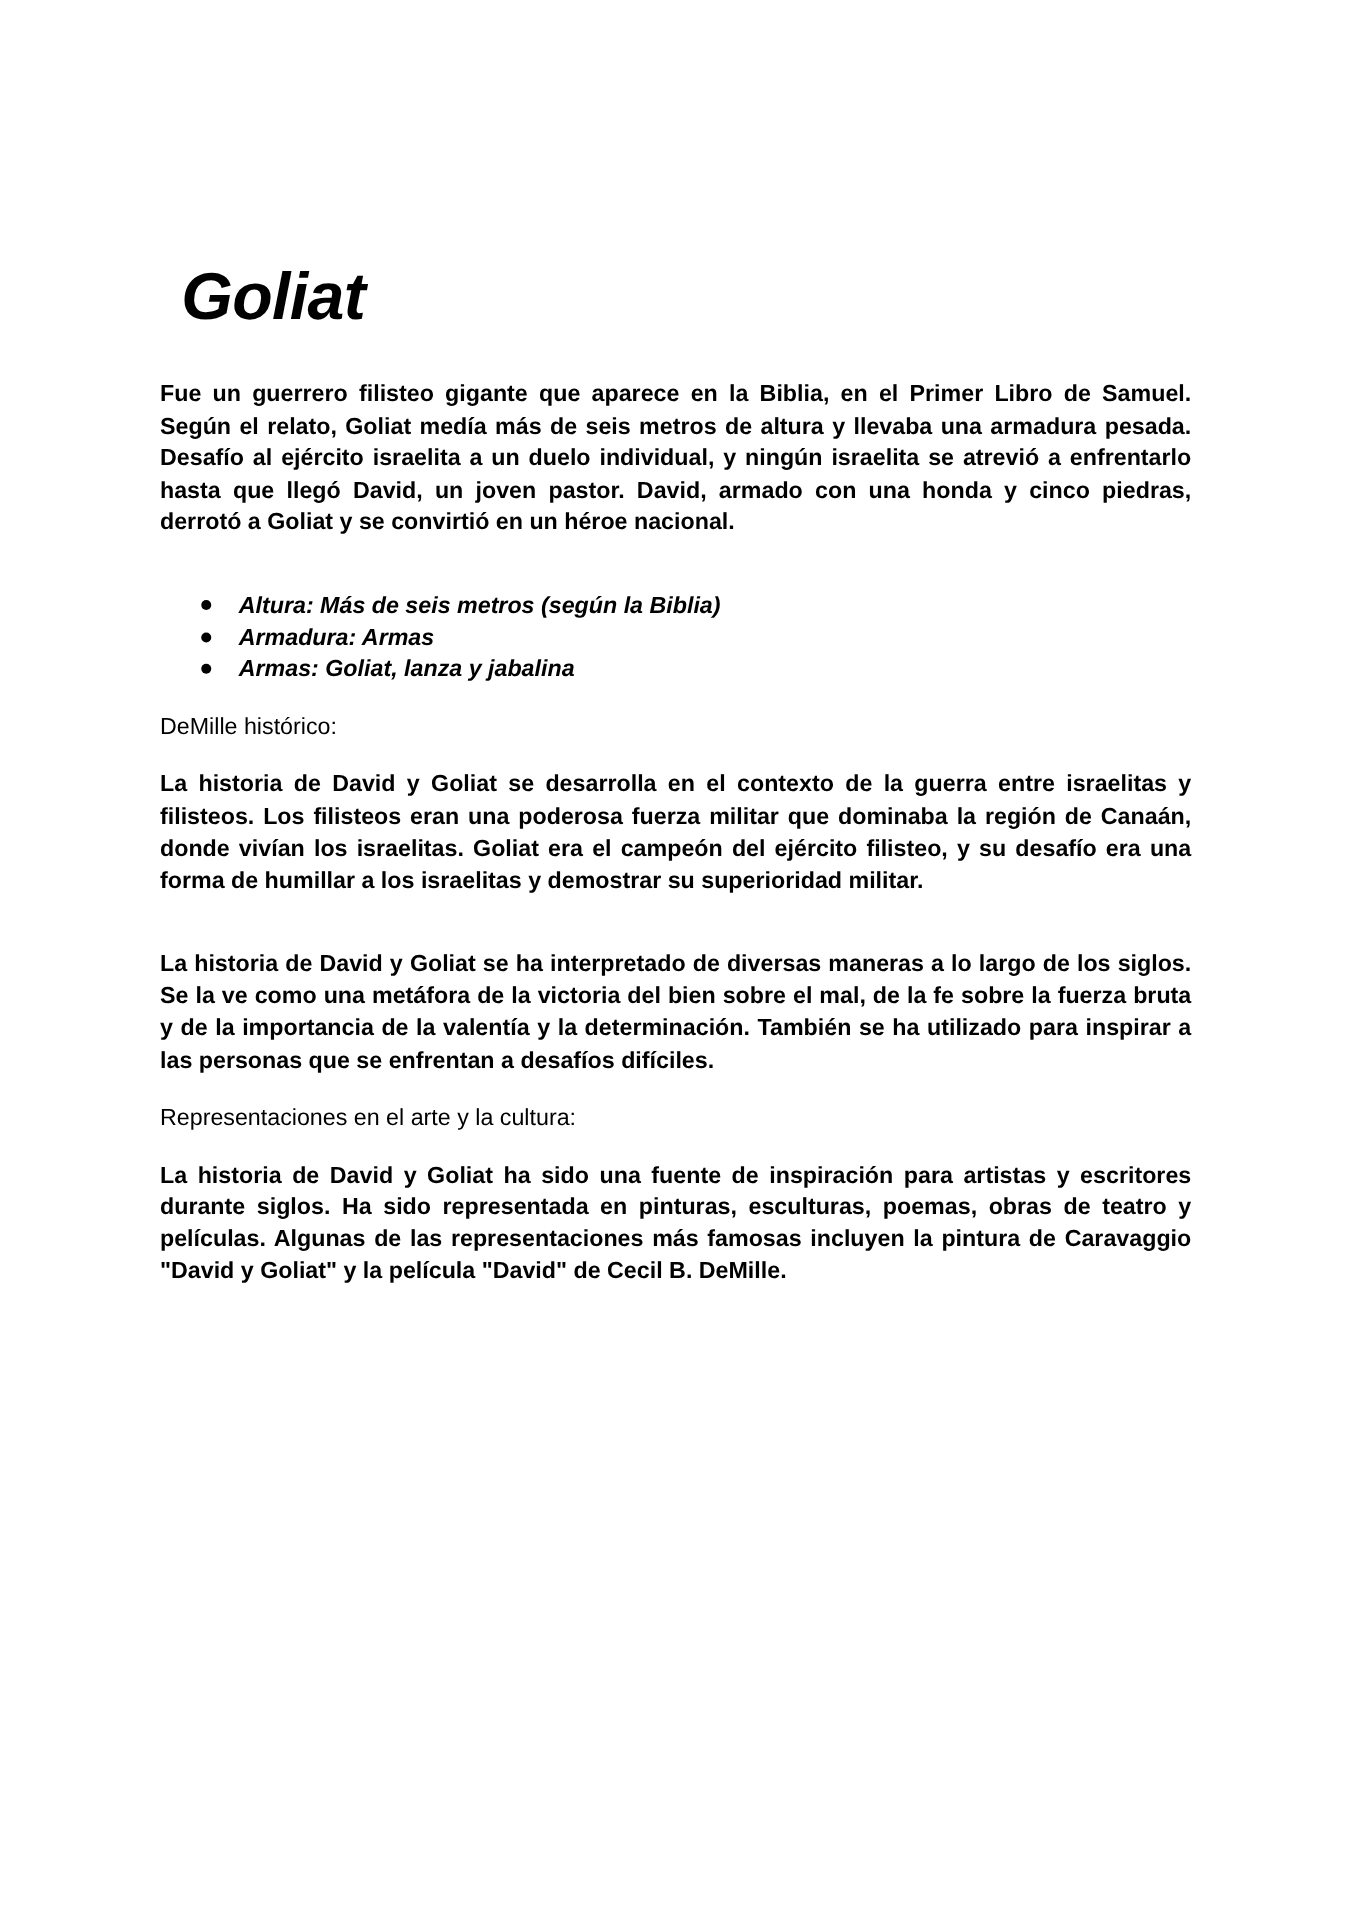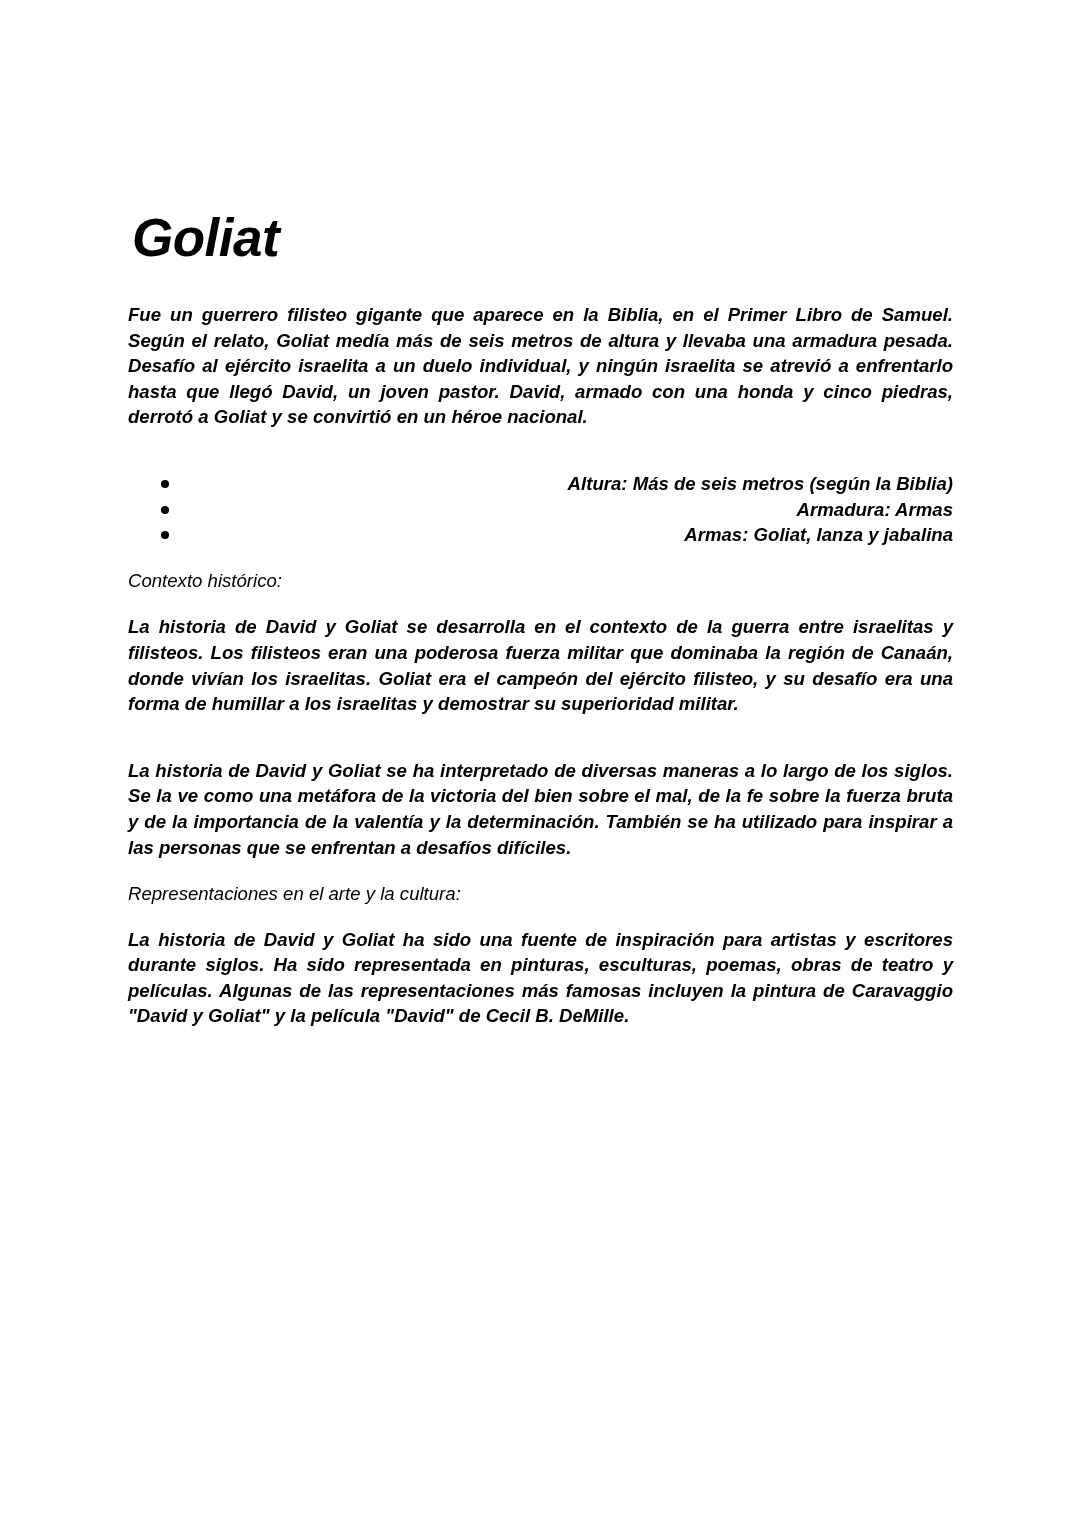--- a/index.html
+++ b/index.html
@@ -16,40 +16,39 @@
       font-family: "Liberation Sans", sans-serif;
     }
     .page {
       position: absolute;
       left: 128px;
       top: 0;
       width: 825px;
     }
     .title {
       position: absolute;
-      left: 4px;
+      left: 17px;
       top: 206px;
       margin: 0;
       font-size: 53px;
       font-weight: bold;
       font-style: italic;
       line-height: 1.2;
       letter-spacing: -0.5px;
     }
     .content {
       position: absolute;
       left: 0;
       top: 302px;
       width: 825px;
     }
     p {
       margin: 0;
       font-size: 18.6px;
       line-height: 25.6px;
-      font-style: italic;
       text-align: justify;
     }
     p.body {
       font-weight: bold;
     }
     p.label {
       font-weight: normal;
     }
     .gap {
       height: 20.5px;
@@ -59,21 +58,20 @@
       padding: 0;
       list-style: none;
     }
     ul.bullets li {
       position: relative;
       padding-left: 63px;
       font-size: 18.6px;
       line-height: 25.6px;
       font-style: italic;
       font-weight: bold;
-      text-align: right;
     }
     ul.bullets li .dot {
       position: absolute;
       left: 33px;
       top: 9px;
       width: 8px;
       height: 8px;
       border-radius: 50%;
       background: #000;
     }
@@ -99,21 +97,21 @@
         <span class="dot"></span>
         <span>Armadura: Armas</span>
       </li>
       <li>
         <span class="dot"></span>
         <span>Armas: Goliat, lanza y jabalina</span>
       </li>
     </ul>
     <div class="gap"></div>
 
-    <p class="label">Contexto histórico:</p>
+    <p class="label">DeMille histórico:</p>
     <div class="gap"></div>
     <p class="body">La historia de David y Goliat se desarrolla en el contexto de la guerra entre israelitas y filisteos. Los filisteos eran una poderosa fuerza militar que dominaba la región de Canaán, donde vivían los israelitas. Goliat era el campeón del ejército filisteo, y su desafío era una forma de humillar a los israelitas y demostrar su superioridad militar.</p>
     <div class="gap"></div>
 
     <div class="gap"></div>
     <p class="body">La historia de David y Goliat se ha interpretado de diversas maneras a lo largo de los siglos. Se la ve como una metáfora de la victoria del bien sobre el mal, de la fe sobre la fuerza bruta y de la importancia de la valentía y la determinación. También se ha utilizado para inspirar a las personas que se enfrentan a desafíos difíciles.</p>
     <div class="gap"></div>
 
     <p class="label">Representaciones en el arte y la cultura:</p>
     <div class="gap"></div>

